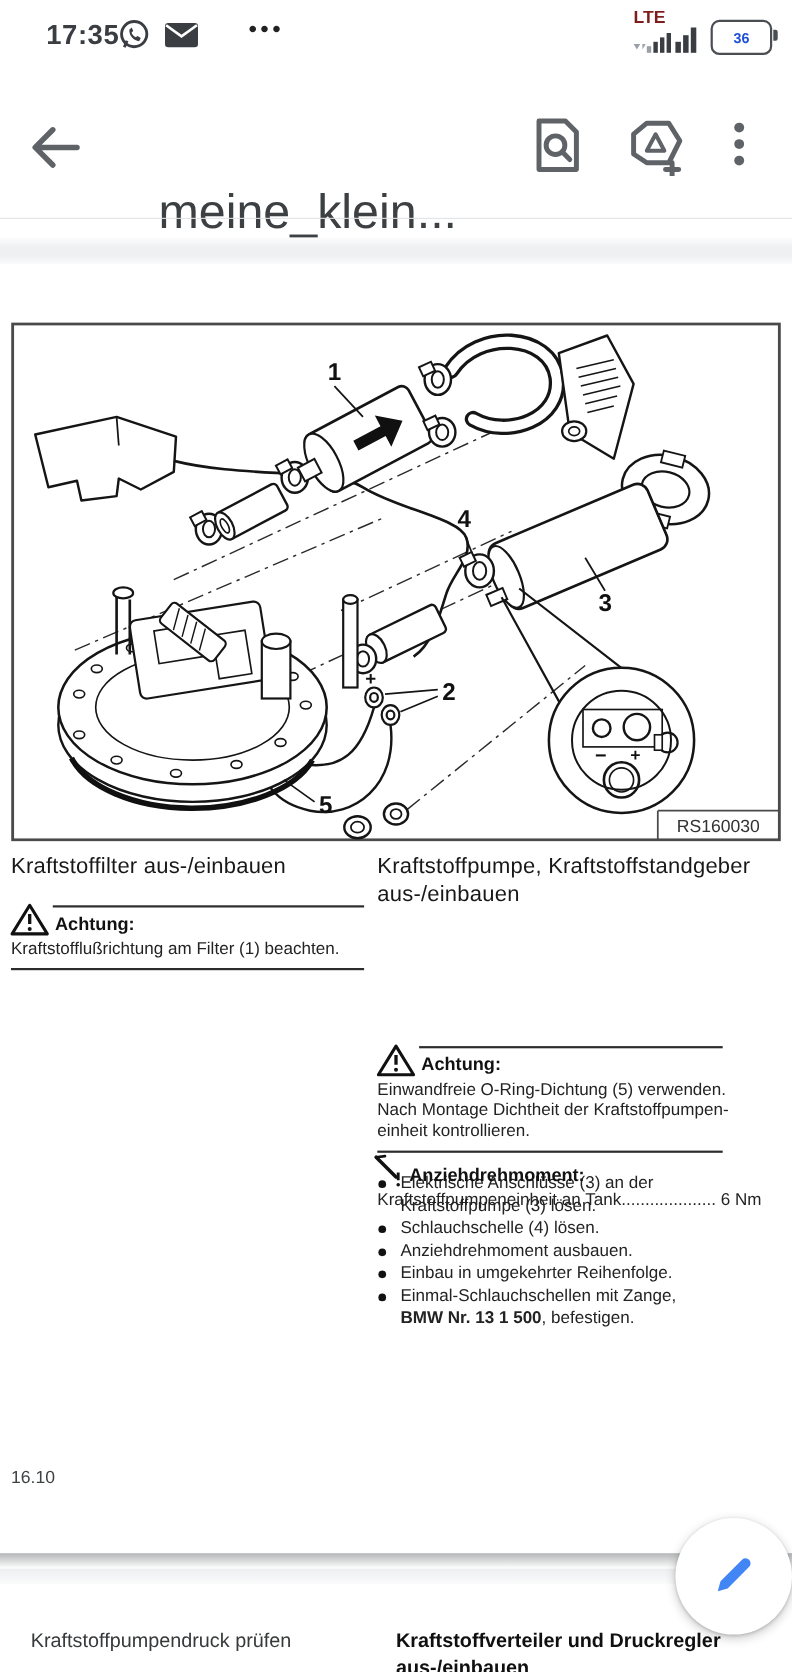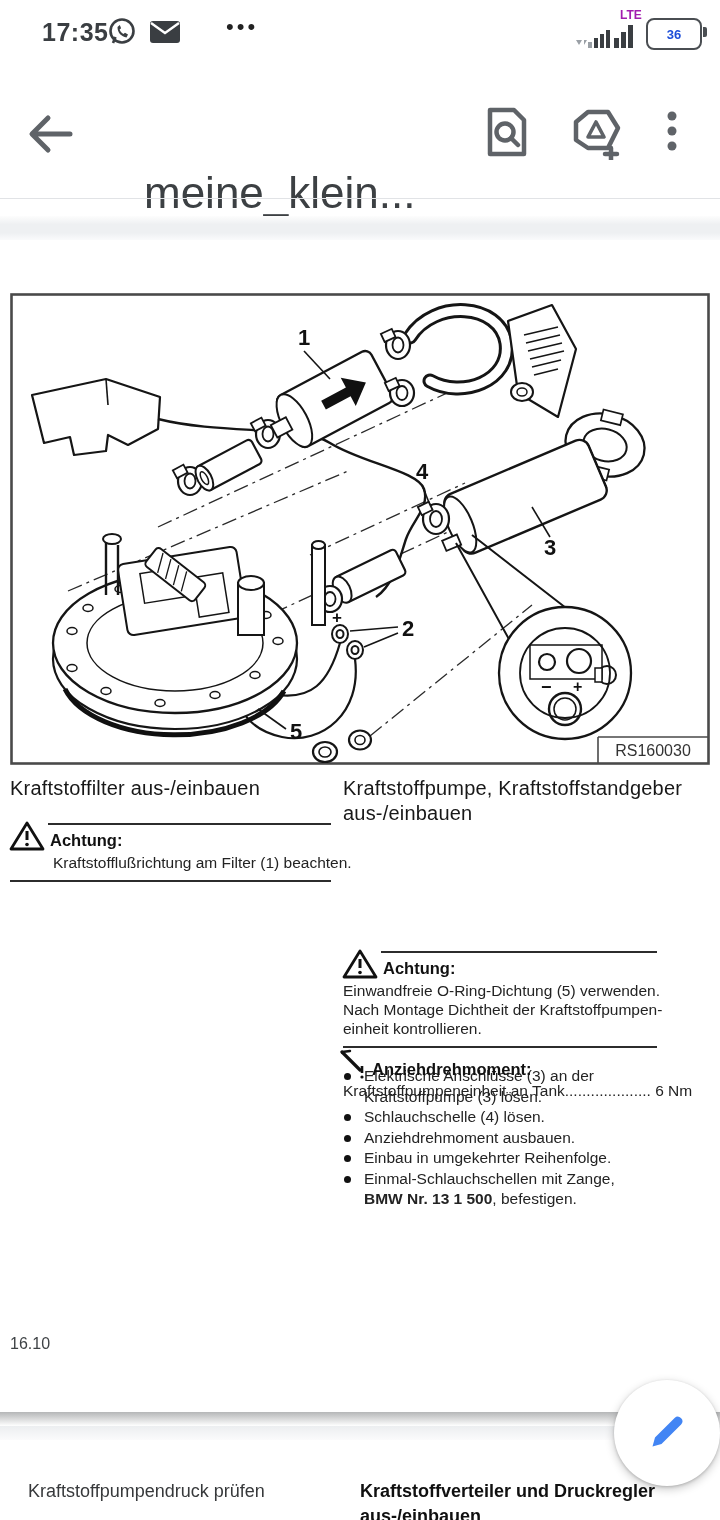--- a/index.html
+++ b/index.html
@@ -5,21 +5,21 @@
   html,body{margin:0;padding:0;background:#fff;}
   #screen{position:relative;width:720px;height:1520px;background:#fff;overflow:hidden;
           font-family:"Liberation Sans","DejaVu Sans",sans-serif;color:#1f1f1f;}
   
   .statusbar{position:absolute;left:0;top:0;width:720px;height:60px;background:#fff;}
   .sb-time{position:absolute;left:42px;top:18px;font-size:25px;font-weight:700;color:#3a3e42;letter-spacing:.5px;}
   .sb-ico{position:absolute;top:16px;}
   .sb-dots{position:absolute;left:226px;top:14px;font-size:22px;color:#222;letter-spacing:3px;}
   .sb-right{position:absolute;right:18px;top:8px;display:flex;align-items:flex-end;gap:8px;}
   .sb-net{position:relative;width:64px;height:44px;}
-  .sb-lte{position:absolute;left:2px;top:0;font-size:12px;font-weight:700;color:#a21caf;margin-left:44px;}
+  .sb-lte{position:absolute;left:2px;top:0;font-size:16px;font-weight:700;color:#7f1d1d;}
   .sb-batt{position:relative;width:52px;height:28px;margin-bottom:2px;border:2.5px solid #4a4e52;border-radius:8px;
            display:flex;align-items:center;justify-content:center;font-size:13px;font-weight:700;color:#1d4ed8;}
   .sb-batt::after{content:"";position:absolute;right:-7px;top:7px;width:4px;height:10px;background:#4a4e52;border-radius:0 2px 2px 0;}
   
   .appbar{position:absolute;left:0;top:76px;width:720px;height:138px;background:#fff;}
   .ab-back{position:absolute;left:24px;top:32px;width:52px;height:52px;}
   .ab-title{position:absolute;left:144px;top:92px;font-size:44px;color:#3c4043;white-space:nowrap;}
   .ab-ico{position:absolute;top:28px;width:56px;height:56px;}
   .ab-divider{position:absolute;left:0;top:198px;width:720px;height:1px;background:#e1e3e6;}
   .pagegap-top{position:absolute;left:0;top:216px;width:720px;height:24px;
@@ -296,21 +296,21 @@
     </svg>
 
     <div class="doc-h1" style="left:10px;top:537px;">Kraftstoffilter aus-/einbauen</div>
     <div class="rule" style="left:48px;top:583px;width:283px;"></div>
     <svg class="warn-tri" style="left:9px;top:580px;" width="36" height="32" viewBox="0 0 36 32">
       <path d="M18,3 L34,29 H2 Z" fill="none" stroke="#111" stroke-width="2.8" stroke-linejoin="round"></path>
       <path d="M18,11 V20" stroke="#111" stroke-width="3"></path>
         <circle cx="18" cy="24.5" r="1.8" fill="#111"></circle>
     </svg>
     <div class="warn-title" style="left:50px;top:591px;">Achtung:</div>
-    <div class="doc-body" style="left:10px;top:613px;margin-left:43px;">Kraftstofflußrichtung am Filter (1) beachten.</div>
+    <div class="doc-body" style="left:10px;top:613px;">Kraftstofflußrichtung am Filter (1) beachten.</div>
     <div class="rule" style="left:10px;top:640px;width:321px;"></div>
 
     <div class="doc-h1" style="left:343px;top:537px;">Kraftstoffpumpe, Kraftstoffstandgeber</div>
     <div class="doc-h1" style="left:343px;top:562px;">aus-/einbauen</div>
 
     <div class="bullets">
       <div class="b-item">
           <span class="b-dot"></span>
         <div>Elektrische Anschlüsse (3) an der</div>
         <div>Kraftstoffpumpe (3) lösen.</div>

